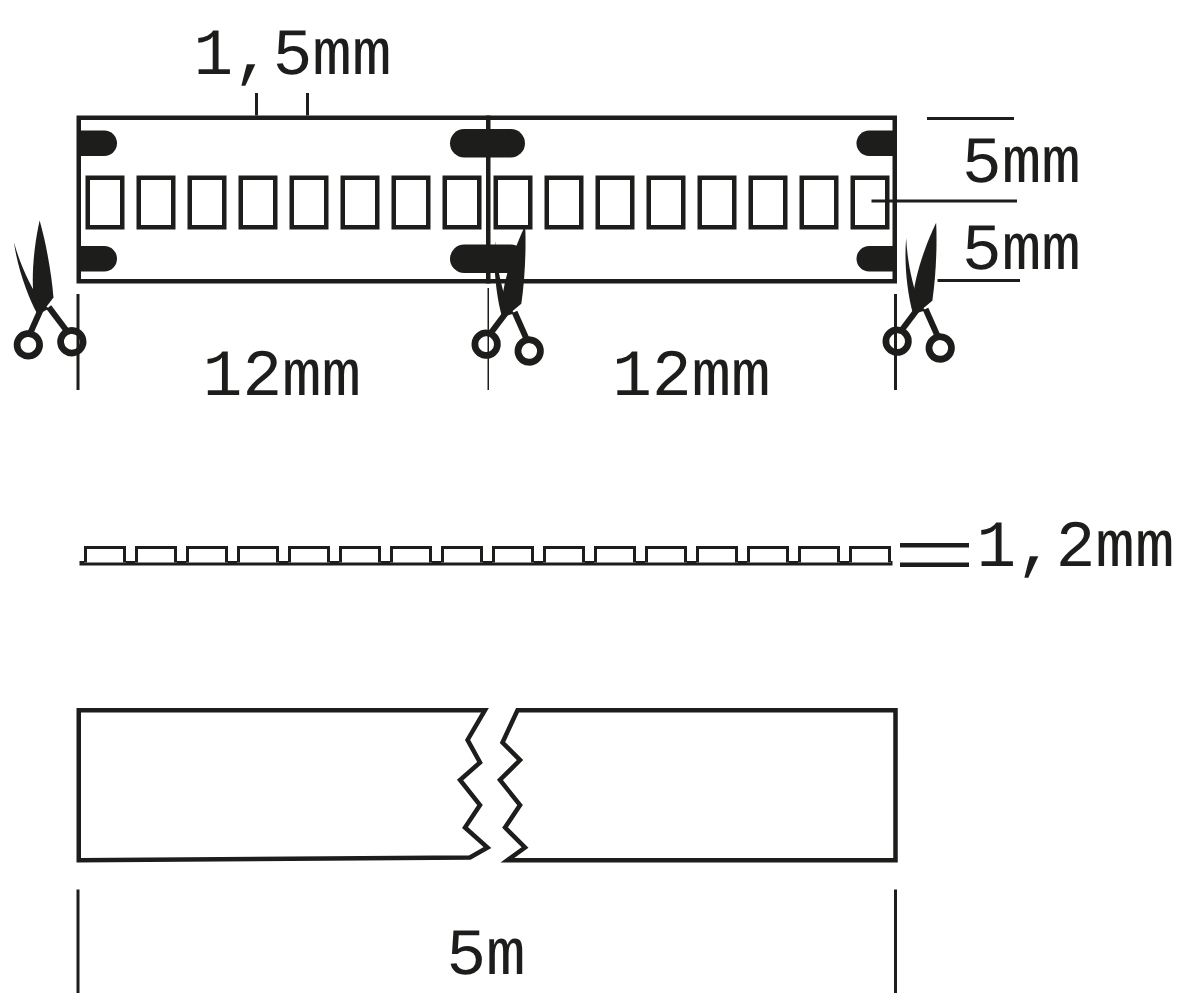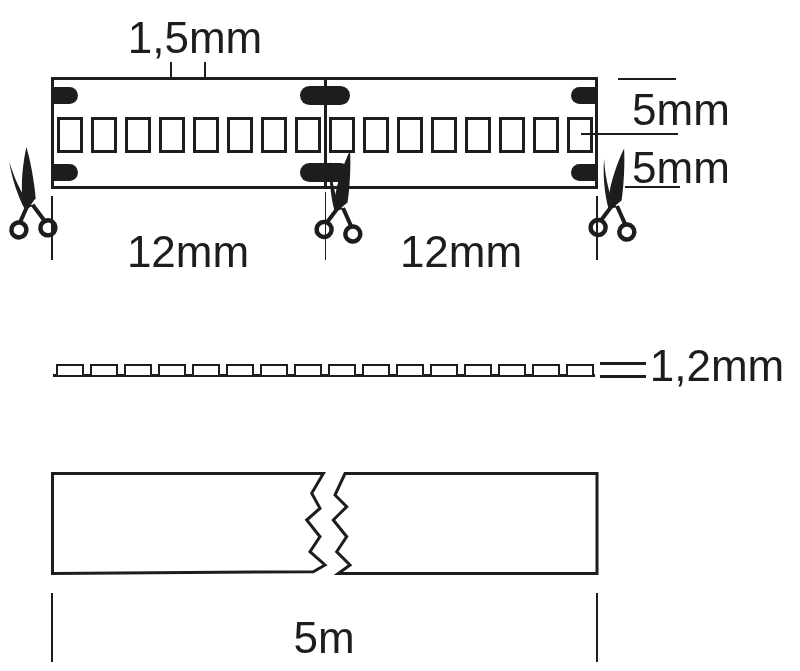--- a/index.html
+++ b/index.html
@@ -2,21 +2,21 @@
 <html style="--ink: #1d1d1b; --bg: #ffffff;"><head>
 <meta charset="utf-8">
 <style>
   * { margin: 0; padding: 0; box-sizing: border-box; }
   html, body { background: #fff; }
   #canvas {
     position: relative;
     width: 800px;
     height: 671px;
     background: var(--bg, #fff);
-    font-family: Liberation Sans, sans-serif;
+    font-family: Liberation Mono, monospace;
     color: var(--ink, #1d1d1b);
     overflow: hidden;
   }
   .hline, .vline { position: absolute; background: var(--ink, #1d1d1b); }
   .label {
     position: absolute;
     font-size: 44px;
     line-height: 1.0;
     text-align: center;
     white-space: nowrap;

